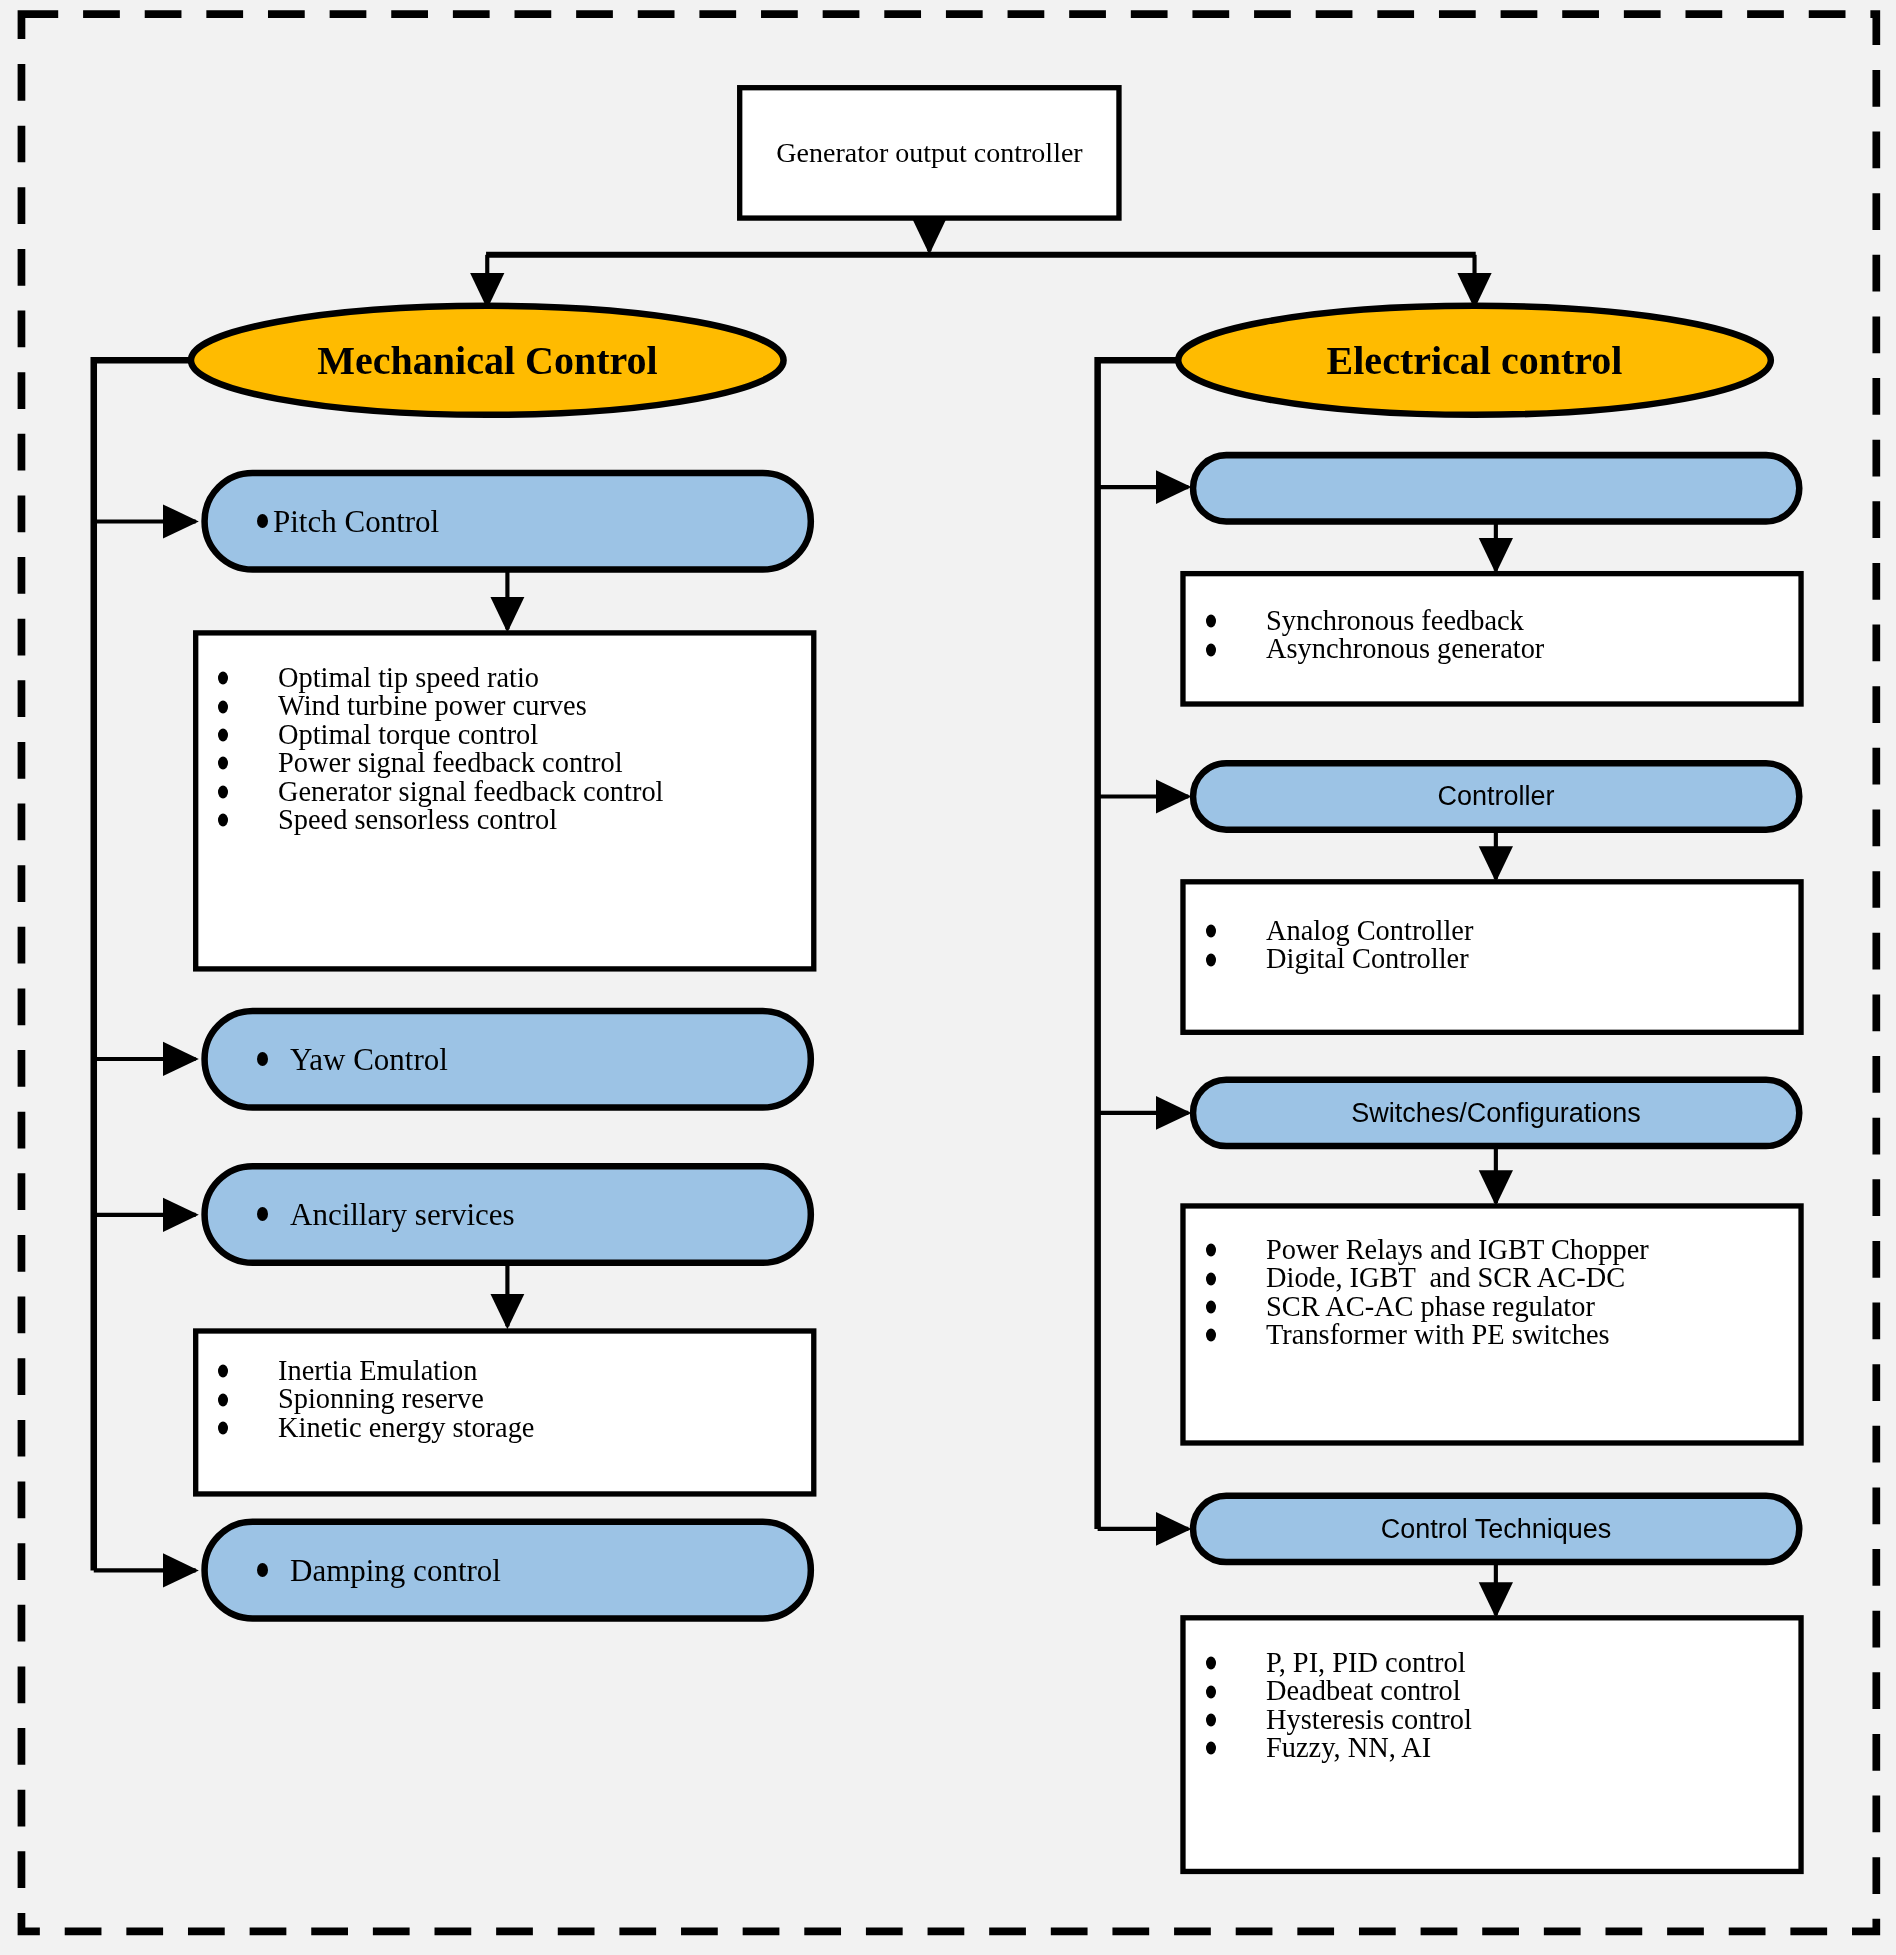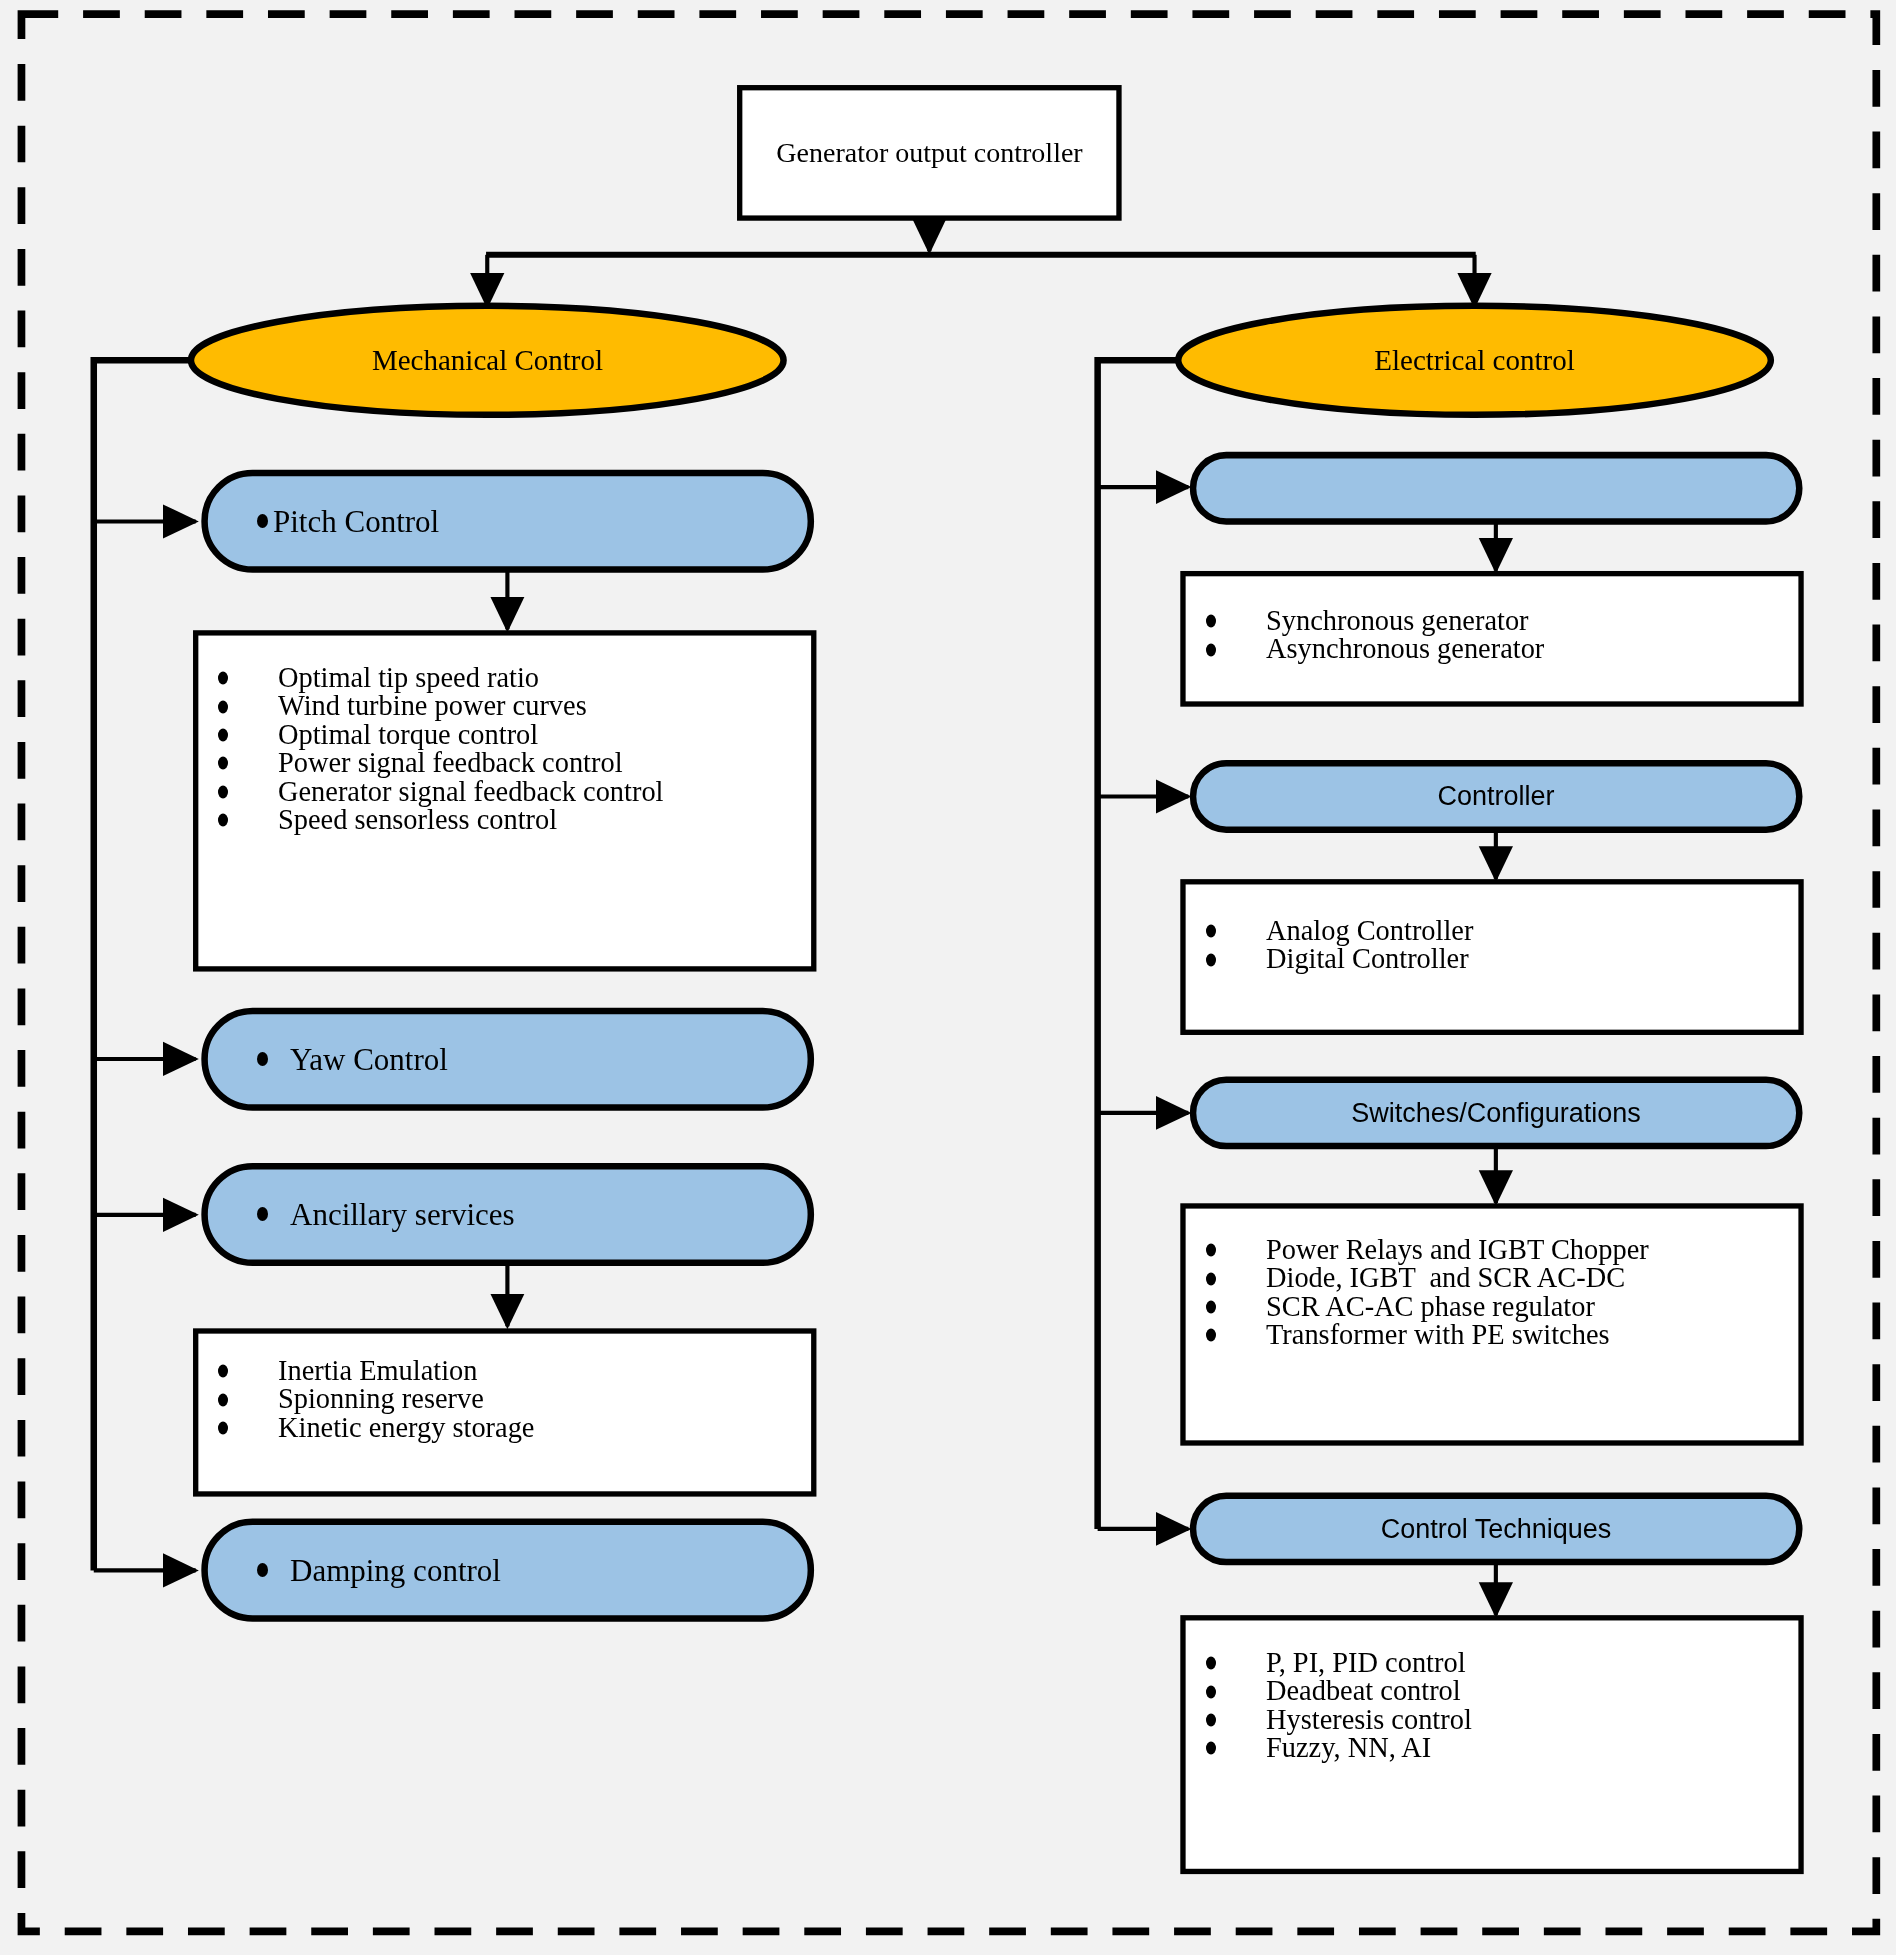--- a/index.html
+++ b/index.html
@@ -20,24 +20,25 @@
   .serif{font-family:"Liberation Serif", serif;}
   .sanscond{font-family:"Liberation Sans", sans-serif;}
   .ttl{
     font-size:28px;
     line-height:1.15;
     text-align:center;
     width:100%;
     justify-content:center;
   }
   .ellipse-label{
-    font-size:29px;
+    font-size:40px;
     width:100%;
     justify-content:center;
     text-align:center;
+    font-weight:bold;
   }
   .pill-label-left{
     font-size:31px;
     padding-left:53px;
   }
   .pill-label-center{
     font-size:27px;
     width:100%;
     justify-content:center;
     text-align:center;
@@ -168,21 +169,21 @@
     <li>Kinetic energy storage</li>
   </ul>
 
   <div class="node-text ellipse-label serif" style="left:1178px;top:306px;width:593px;height:109px;">Electrical control</div>
 
   <div class="node-text pill-label-center sanscond" style="left:1193px;top:763px;width:606px;height:66px;">Controller</div>
   <div class="node-text pill-label-center sanscond" style="left:1193px;top:1080px;width:606px;height:66px;">Switches/Configurations</div>
   <div class="node-text pill-label-center sanscond" style="left:1193px;top:1496px;width:606px;height:66px;">Control Techniques</div>
 
   <ul class="blist serif" style="left:1195px;top:607px;width:599px;line-height:46px;">
-    <li>Synchronous generator</li>
+    <li>Synchronous feedback</li>
     <li>Asynchronous generator</li>
   </ul>
 
   <ul class="blist serif" style="left:1195px;top:917px;width:599px;line-height:46px;">
     <li>Analog Controller</li>
     <li>Digital Controller</li>
   </ul>
 
   <ul class="blist serif" style="left:1195px;top:1236px;width:599px;line-height:46px;">
     <li>Power Relays and IGBT Chopper</li>

